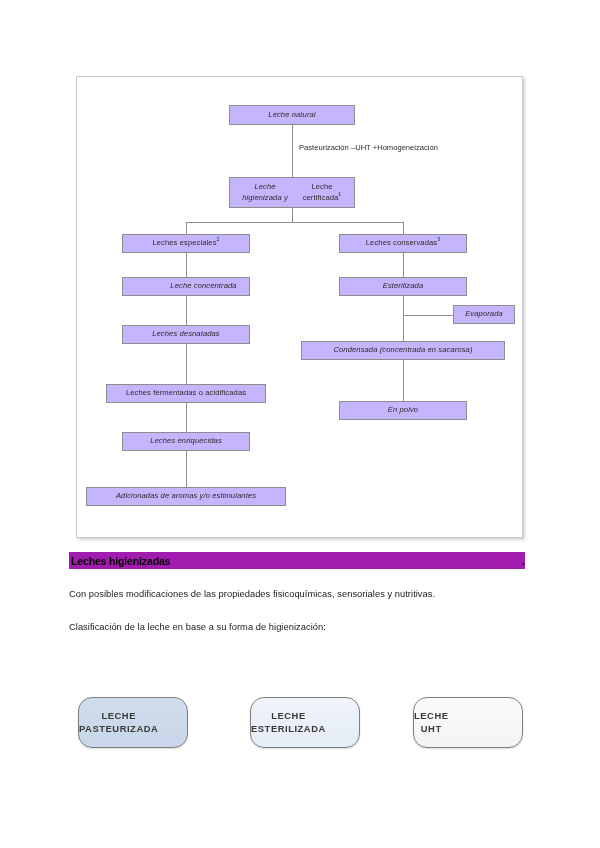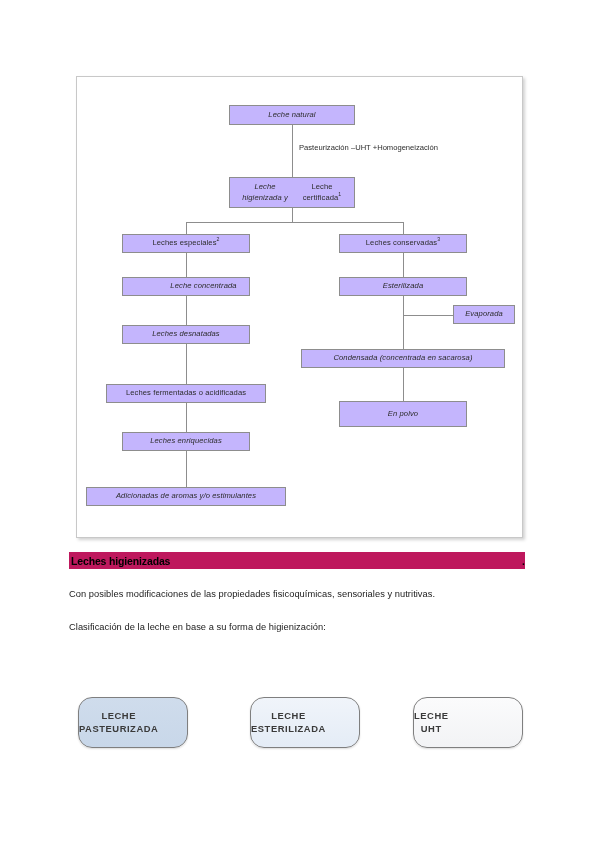--- a/index.html
+++ b/index.html
@@ -82,21 +82,21 @@
 
   
   #content {
     position: absolute;
     left: 69px;
     top: 552px;
     width: 456px;
   }
   #section-heading-band {
     position: relative;
-    background: #be185d;
+    background: #a21caf;
     height: 17px;
     display: flex;
     align-items: center;
     justify-content: space-between;
     padding: 0 0 0 2px;
     box-sizing: border-box;
   }
   #section-heading-band .heading-text {
     font-size: 10.5px;
     font-weight: bold;
@@ -230,25 +230,25 @@
     </div>
 
     <div class="vline" style="left:326px; top:219px; height:120px;"></div>
 
     <div class="hline" style="left:326px; top:238px; width:50px;"></div>
 
     <div class="node italic" style="left:376px; top:228px; width:62px; height:19px;">
       <span>Evaporada</span>
     </div>
 
-    <div class="node italic" style="left:224px; top:272px; width:204px; height:19px;">
+    <div class="node italic" style="left:224px; top:264px; width:204px; height:19px;">
       <span>Condensada (concentrada en sacarosa)</span>
     </div>
 
-    <div class="node italic" style="left:262px; top:324px; width:128px; height:26px;">
+    <div class="node italic" style="left:262px; top:324px; width:128px; height:19px;">
       <span>En polvo</span>
     </div>
 
   </div>
 </div>
 
 <div id="content">
 
   <div id="section-heading-band">
     <span class="heading-text">Leches higienizadas</span>

